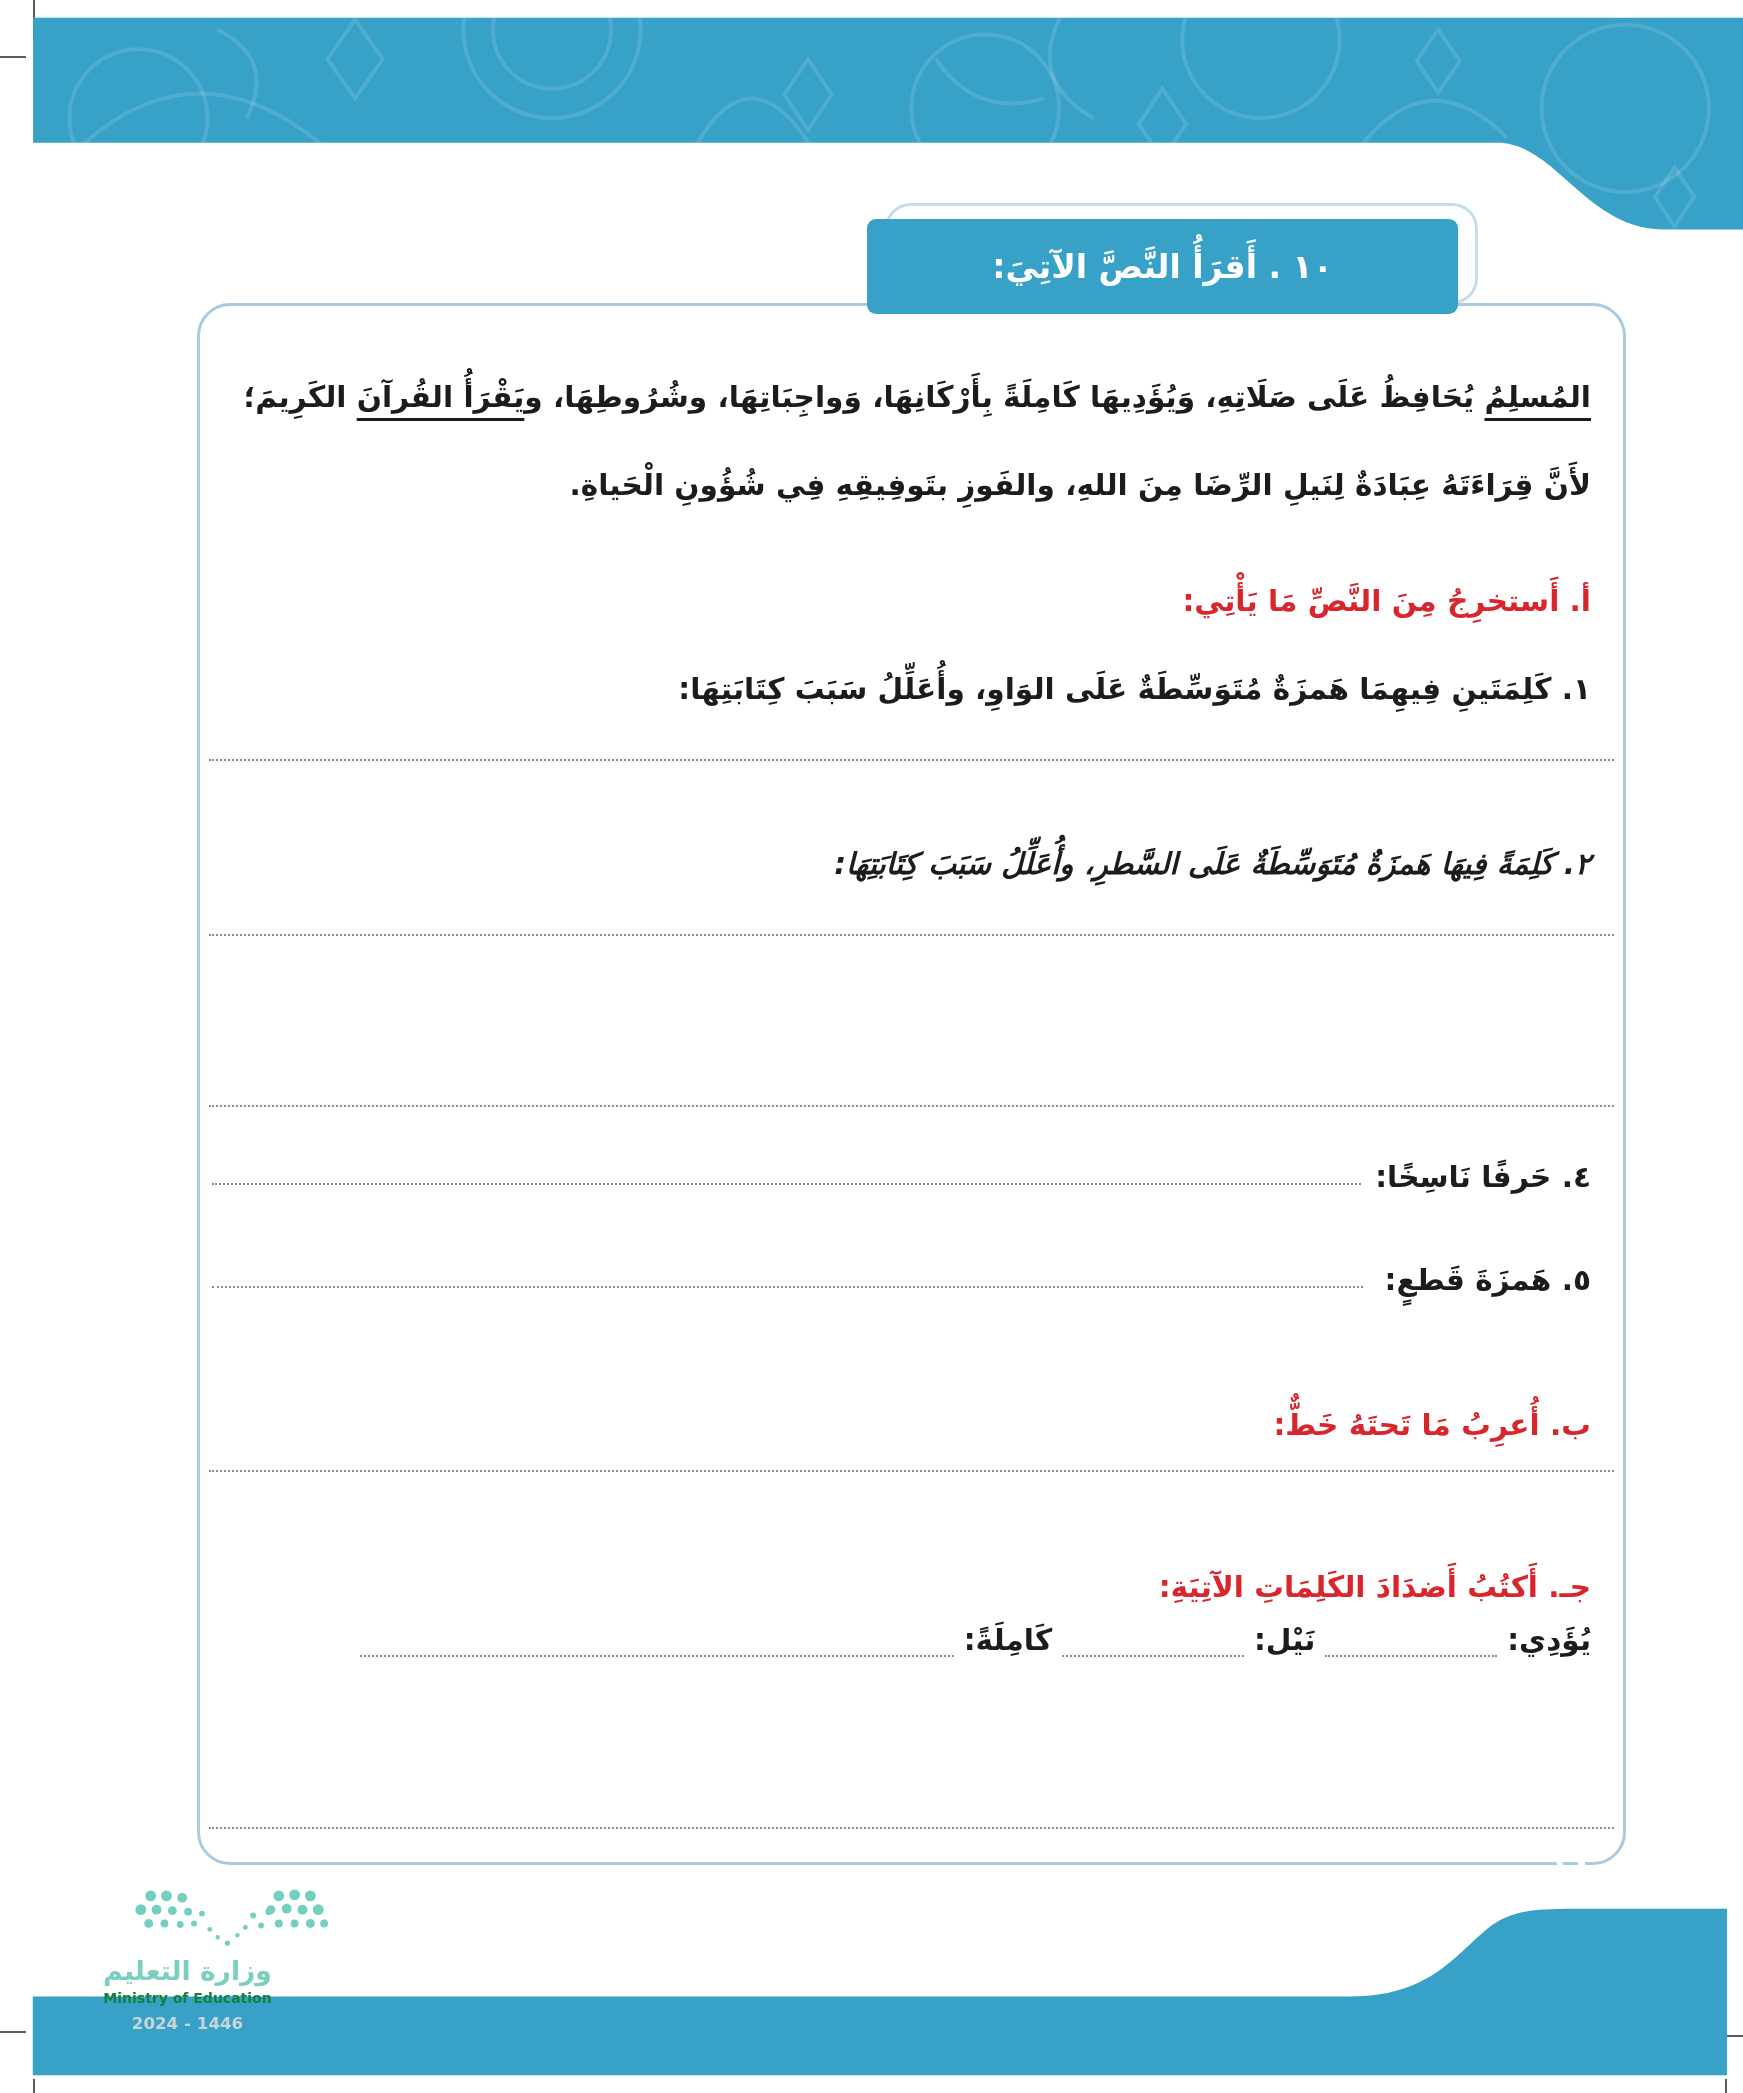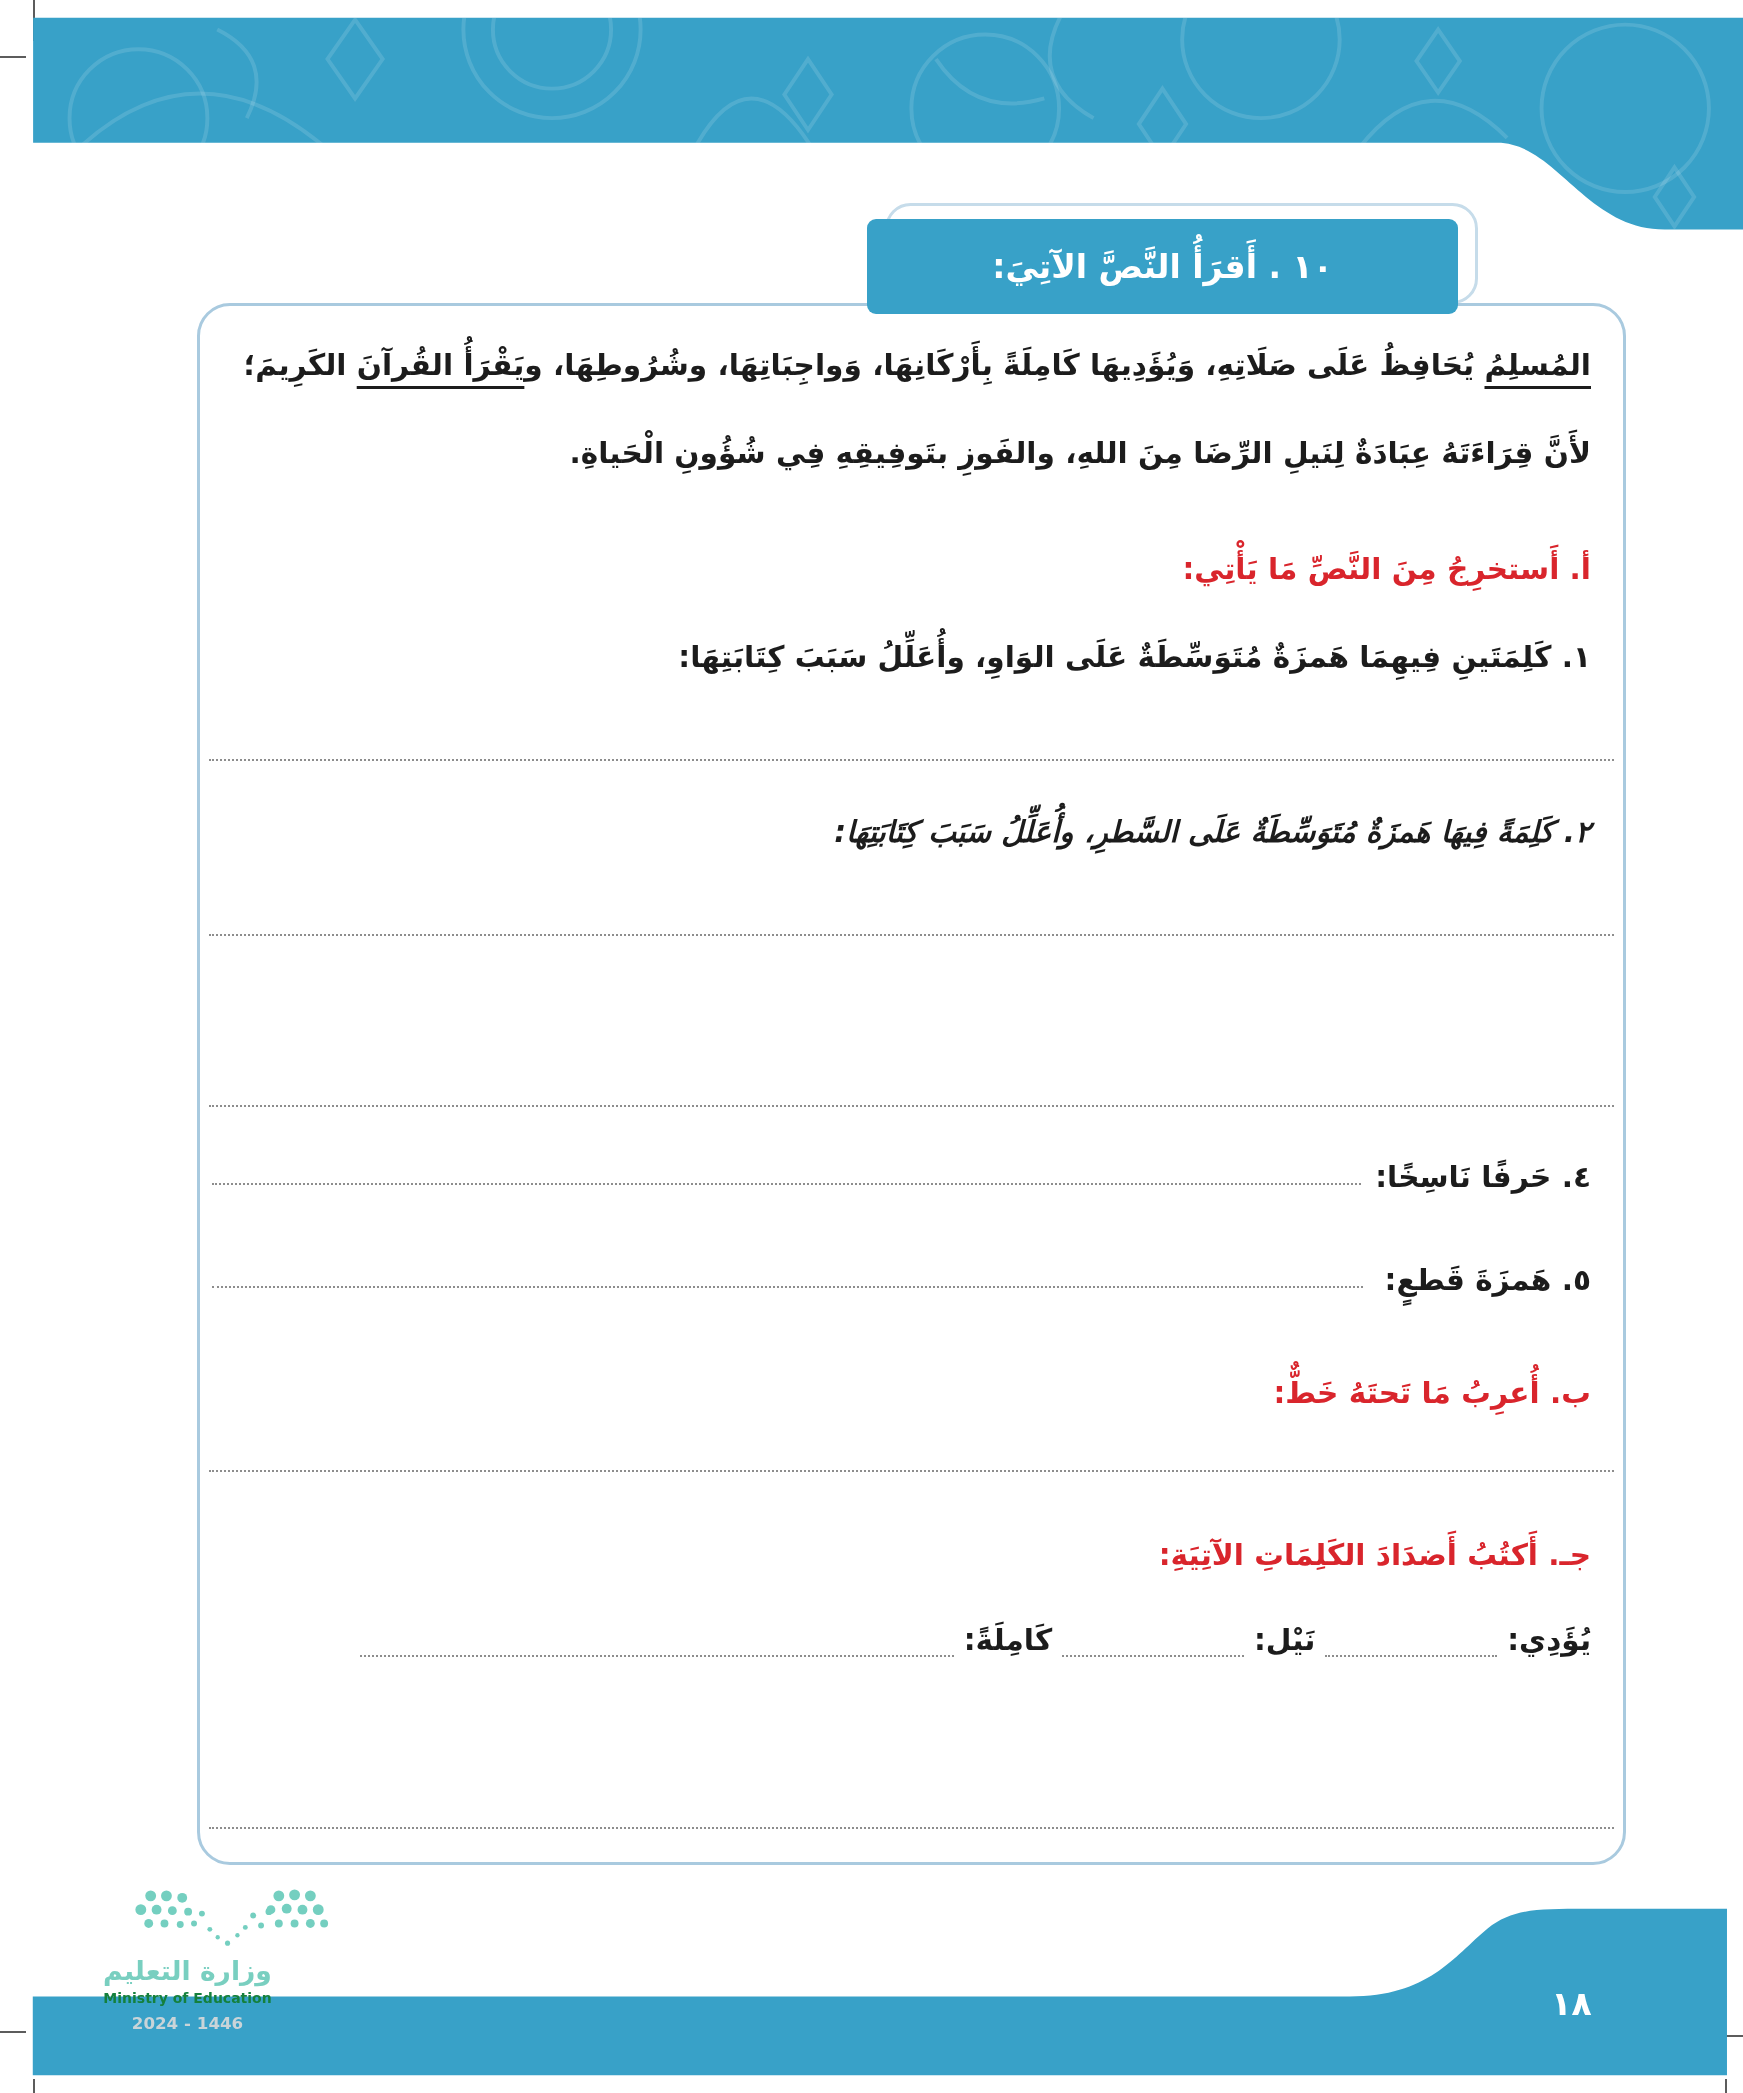--- a/index.html
+++ b/index.html
@@ -11,32 +11,32 @@
   .u{text-decoration:underline;text-underline-offset:10.8px;text-decoration-thickness:2.5px;}
   
   .top-band-svg{left:0;top:0;}
   
   .pill-echo{left:885px;top:203px;width:587px;height:95px;border:3px solid #c6dcea;border-radius:25.6px;background:transparent;}
   .title-pill{left:867px;top:219px;width:591px;height:95px;background:#38a1c8;border-radius:9px;
               display:flex;align-items:center;justify-content:center;}
   .title-pill .t{color:#ffffff;font-size:33px;font-weight:bold;direction:rtl;}
   
   .content-box{left:197px;top:303px;width:1423px;height:1556px;border:3px solid #a9cadf;border-radius:33px;background:#fff;}
-  .row{left:212px;width:1379px;text-align:right;font-size:29.6px;line-height:1.55;}
+  .row{left:212px;width:1379px;text-align:right;font-size:29.6px;line-height:1.55;margin-top:32px;}
   .dots{left:209px;width:1405px;height:0;border-bottom:2.5px dotted #8d8d8d;}
   .inline-row{left:212px;width:1379px;display:flex;direction:rtl;align-items:flex-end;font-size:29.6px;}
   .fill-dots{border-bottom:2.5px dotted #8d8d8d;height:0;margin-bottom:8.9px;}
   .dseg{margin:0 9.9px;}
   .dseg1{width:172px;}
   .dseg2{width:182px;}
   .dseg3{flex:1;}
   .lbl{white-space:nowrap;}
   
   .footer-svg{left:0;top:1896px;}
-  .page-num{left:1478px;top:1984px;width:187px;text-align:center;color:#ffffff;font-size:33px;font-weight:bold;}
+  .page-num{left:1478px;top:1851px;width:187px;text-align:center;color:#ffffff;font-size:33px;font-weight:bold;}
   .moe-ar{left:99px;top:1955px;width:177px;text-align:center;color:#79cfc0;font-size:26.6px;font-weight:bold;direction:rtl;}
   .moe-en{left:99px;top:1990px;width:177px;text-align:center;color:#15803d;font-size:14px;font-weight:bold;}
   .moe-yr{left:99px;top:2013px;width:177px;text-align:center;color:#c9d4d8;font-size:16.7px;font-weight:bold;}
   
   .mark{background:#5c5c5c;}
 </style>
 </head>
 <body>
 
 <div class="page">

